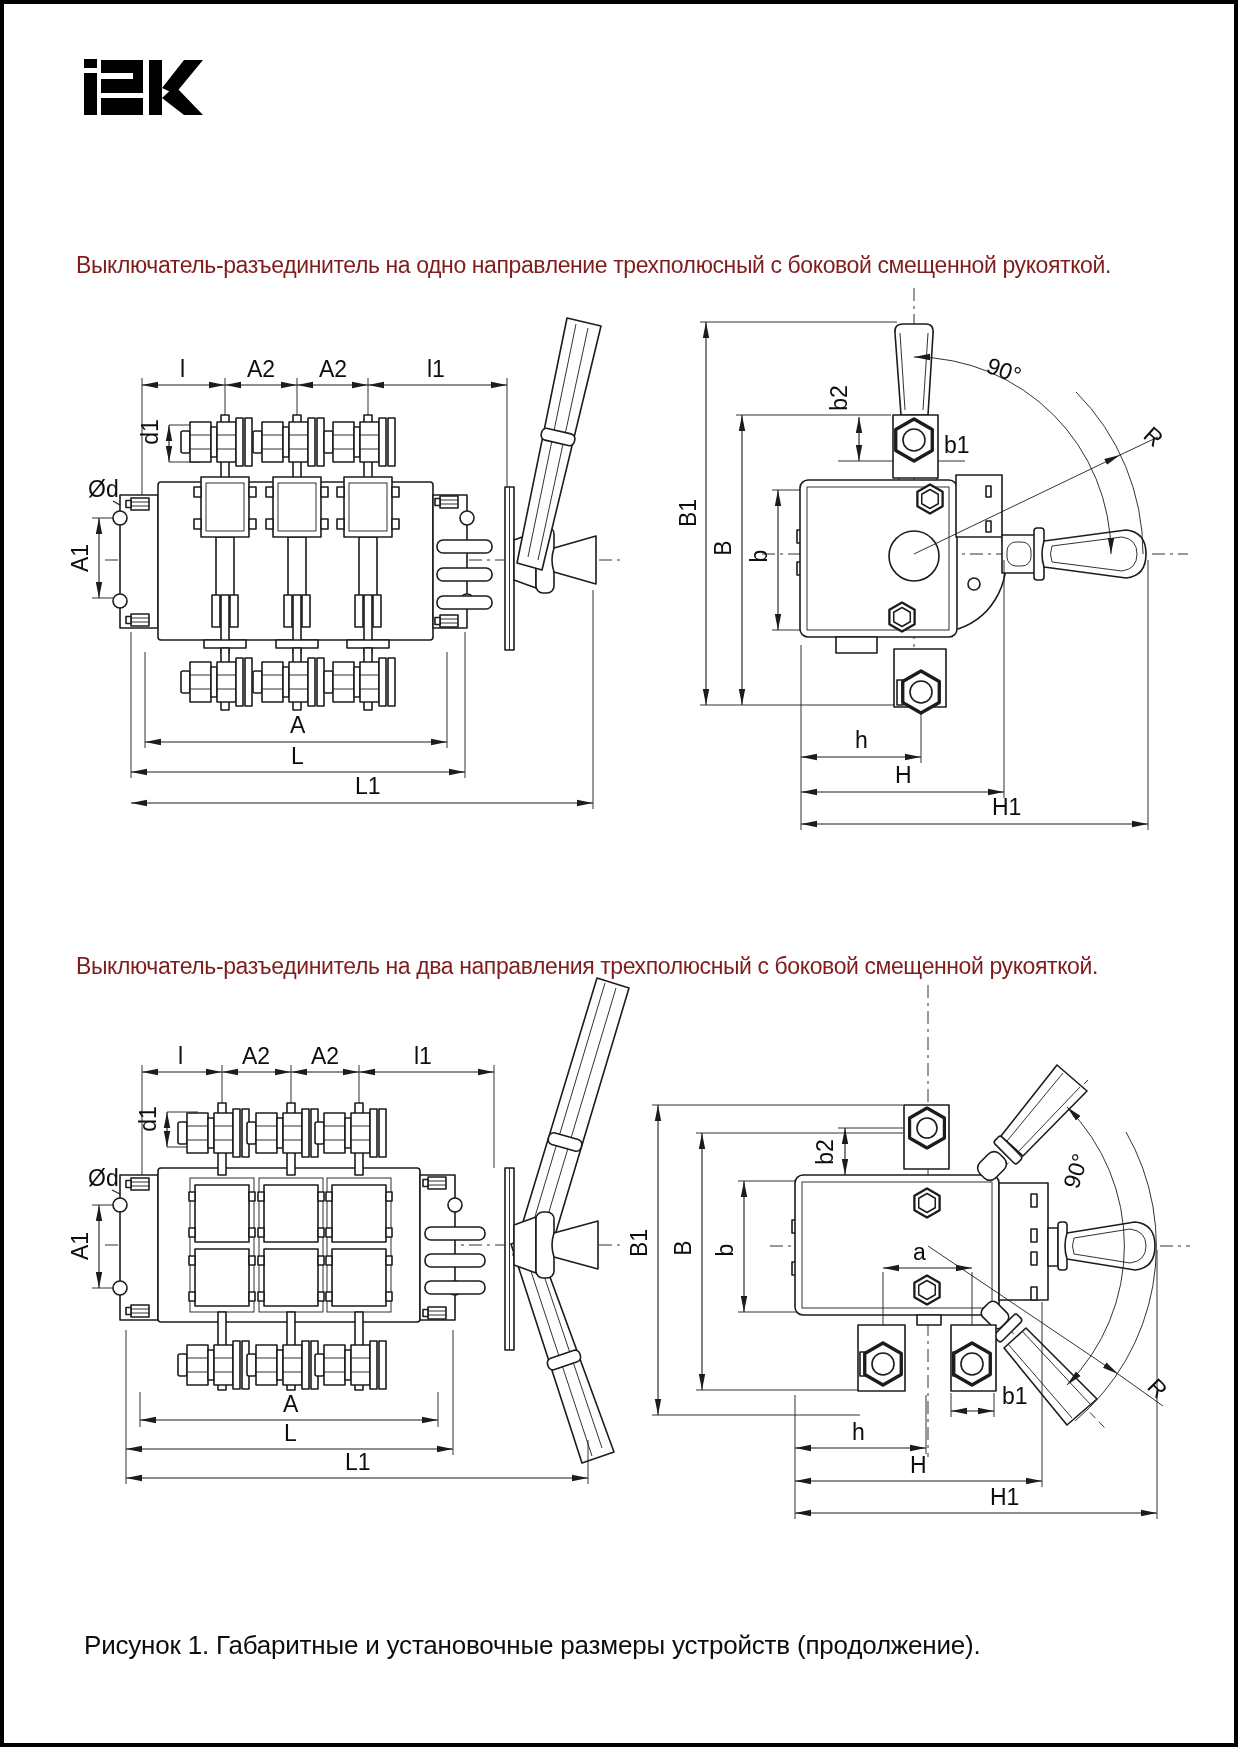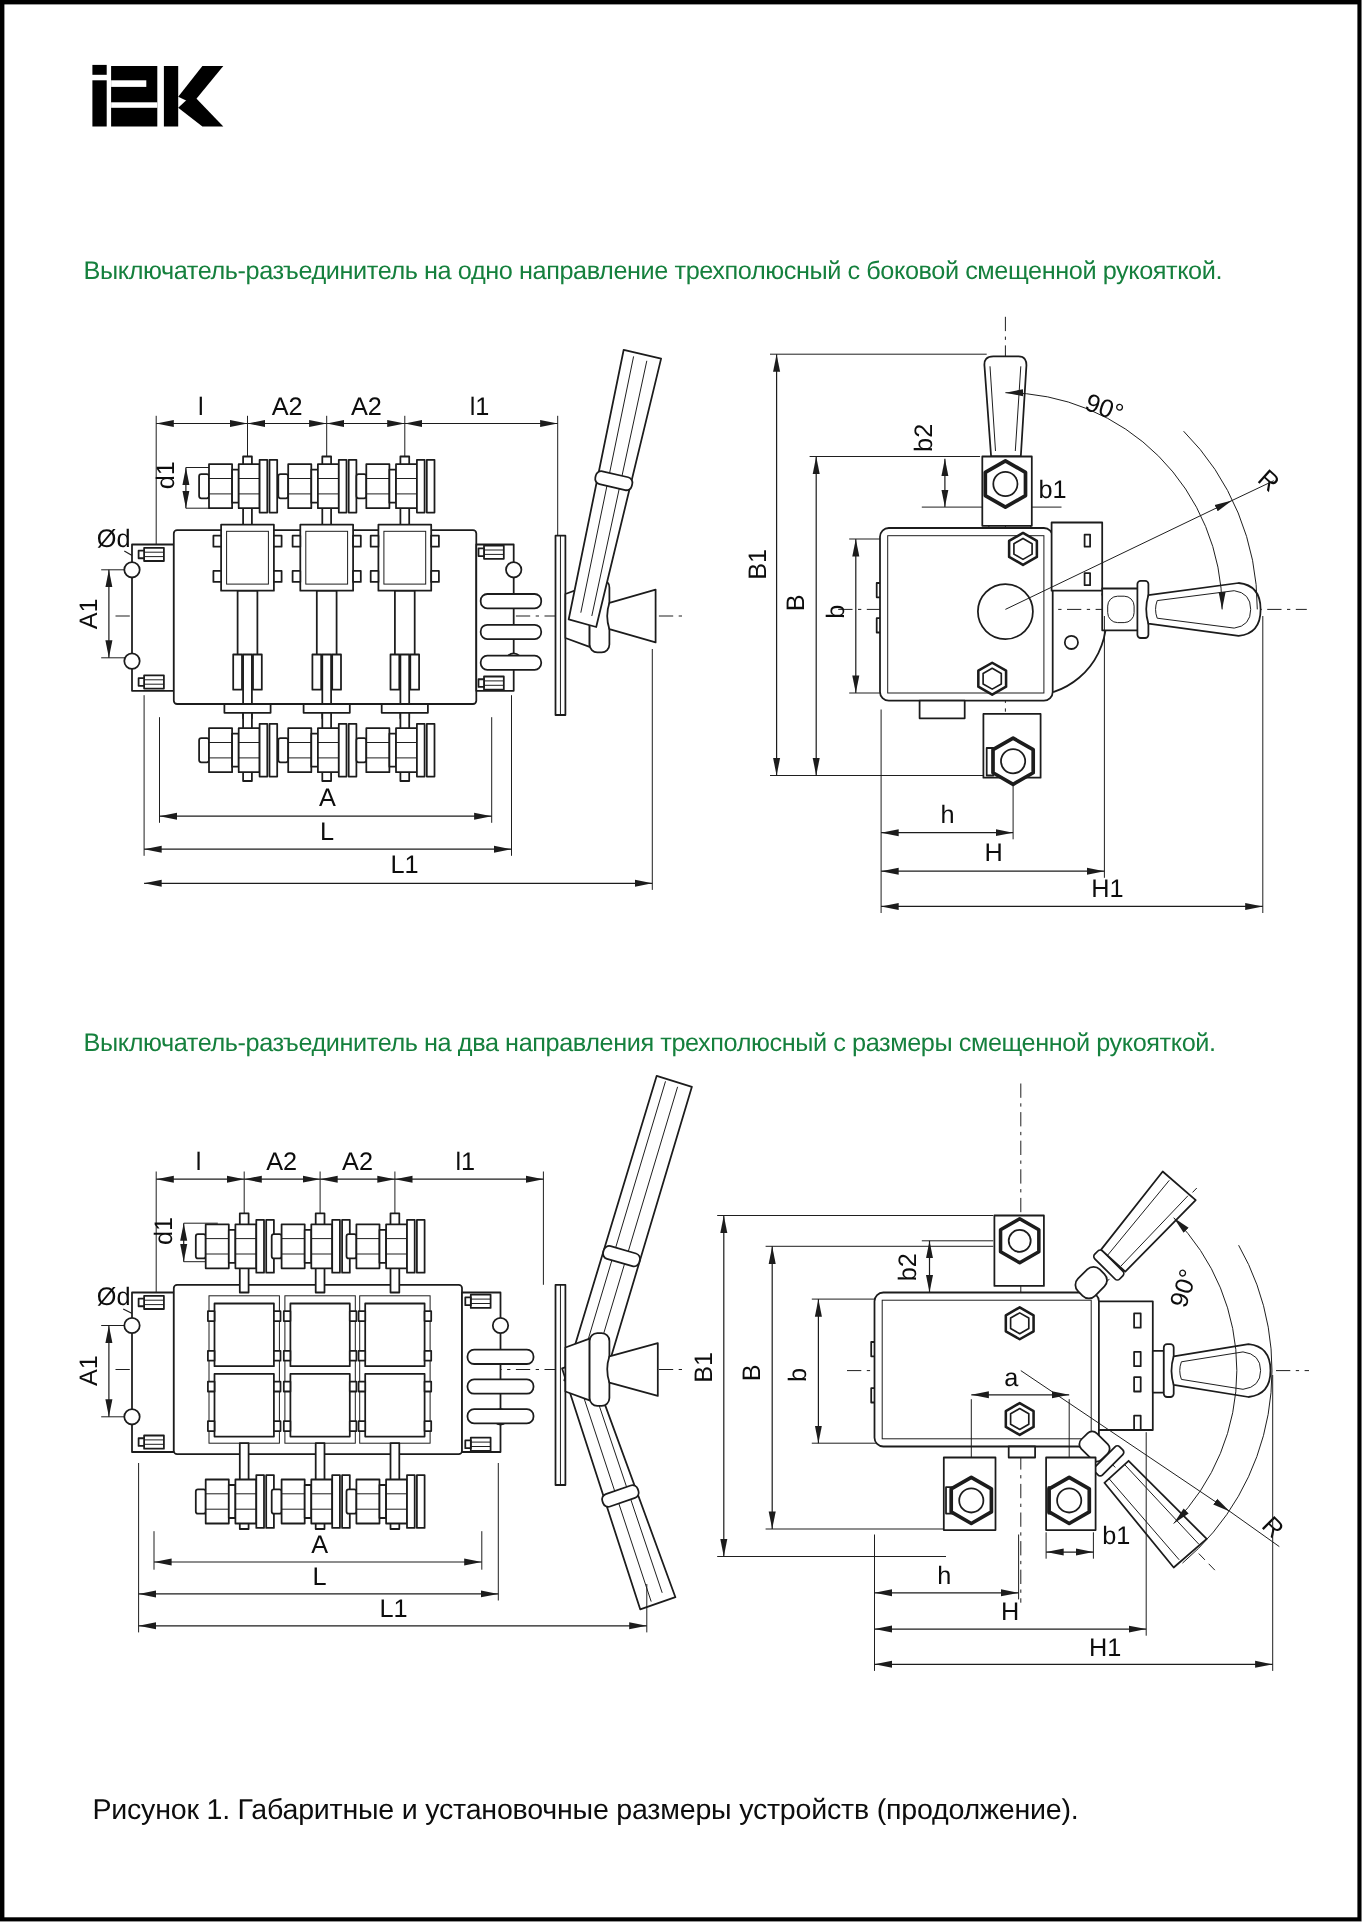--- a/index.html
+++ b/index.html
@@ -1,21 +1,21 @@
 <!DOCTYPE html>
 <html><head>
 <meta charset="utf-8">
 <style>
   html,body{margin:0;padding:0;background:#e8e8e8;}
   .page{position:relative;width:1238px;height:1747px;background:#fff;margin:0 auto;
         font-family:"Liberation Sans",sans-serif;overflow:hidden;}
   .frame{position:absolute;inset:0;border:4px solid #000;pointer-events:none;}
   .logo{position:absolute;left:83px;top:57px;}
-  .sect-title{position:absolute;left:76px;width:1110px;font-size:23px;color:#15803d;
-              letter-spacing:-0.4px;white-space:nowrap;}
+  .sect-title{position:absolute;left:76px;width:1110px;font-size:23px;color:#7f1d1d;
+              letter-spacing:-0.4px;white-space:nowrap;margin-top:19px;}
   .caption{position:absolute;left:84px;top:1630px;font-size:26px;color:#0d0d0d;letter-spacing:-0.2px;}
   svg{position:absolute;overflow:visible;}
   .ol{fill:#fff;stroke:#1c1c1c;stroke-width:1.6;stroke-linejoin:round;}
   .olf{fill:none;stroke:#1c1c1c;stroke-width:1.6;stroke-linejoin:round;stroke-linecap:round;}
   .il{fill:none;stroke:#1c1c1c;stroke-width:0.9;}
   .dim{fill:none;stroke:#1c1c1c;stroke-width:1.1;}
   .ext{fill:none;stroke:#1c1c1c;stroke-width:0.9;}
   .cl{fill:none;stroke:#1c1c1c;stroke-width:0.9;stroke-dasharray:13 5 3 5;}
   .dl{fill:none;stroke:#1c1c1c;stroke-width:0.9;stroke-dasharray:8 5;}
   text.lab{font-family:"Liberation Sans",sans-serif;font-size:23px;fill:#0d0d0d;}
@@ -63,21 +63,21 @@
     <rect class="blk" x="1" y="16" width="13" height="42"></rect>
     <rect class="blk" x="18" y="3" width="42" height="55"></rect>
     <rect class="wht" x="18" y="16" width="32" height="6"></rect>
     <rect class="wht" x="18" y="36" width="42" height="5"></rect>
     <rect class="blk" x="66" y="3" width="13" height="55"></rect>
     <polygon class="blk" points="79,31 101,3 120,3 92,37"></polygon>
     <polygon class="blk" points="79,41 92,29 120,58 101,58"></polygon>
   </svg>
 
   <div class="sect-title" style="top:233px">Выключатель-разъединитель на одно направление трехполюсный с боковой смещенной рукояткой.</div>
-  <div class="sect-title" style="top:934px">Выключатель-разъединитель на два направления трехполюсный с размеры смещенной рукояткой.</div>
+  <div class="sect-title" style="top:934px">Выключатель-разъединитель на два направления трехполюсный с боковой смещенной рукояткой.</div>
   <div class="caption">Рисунок 1. Габаритные и установочные размеры устройств (продолжение).</div>
 
   <svg style="left:60px;top:270px" width="560" height="560" viewBox="60 270 560 560">
     <g>
       <line class="cl" x1="105" y1="560" x2="622" y2="560"></line>
     </g>
 
     <g>
       <line class="ext" x1="142" y1="378" x2="142" y2="500"></line>
       <line class="ext" x1="225" y1="378" x2="225" y2="416"></line>

